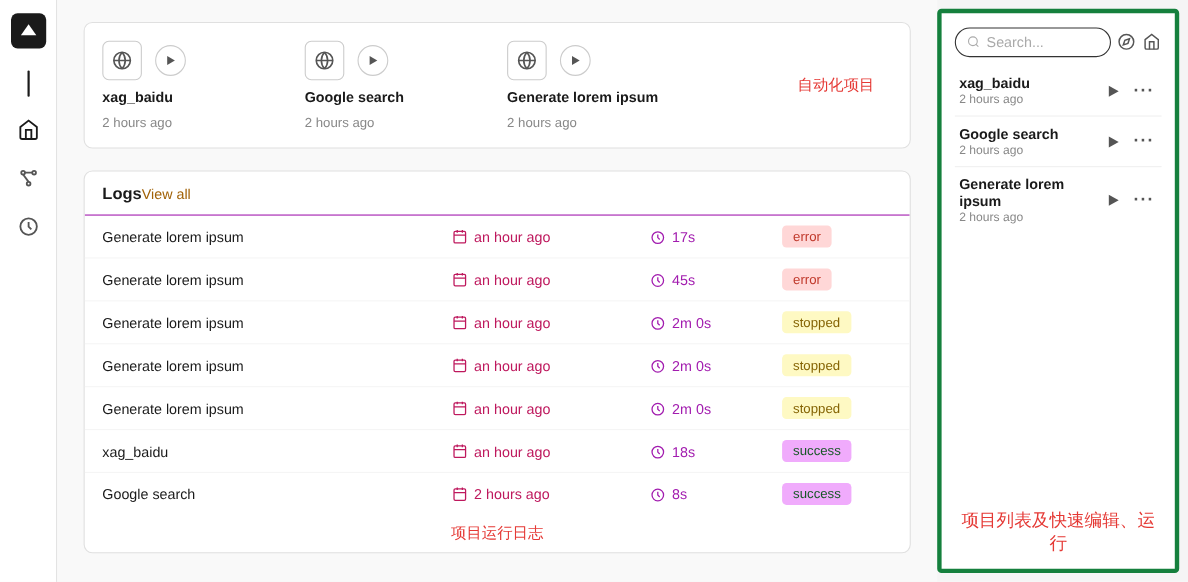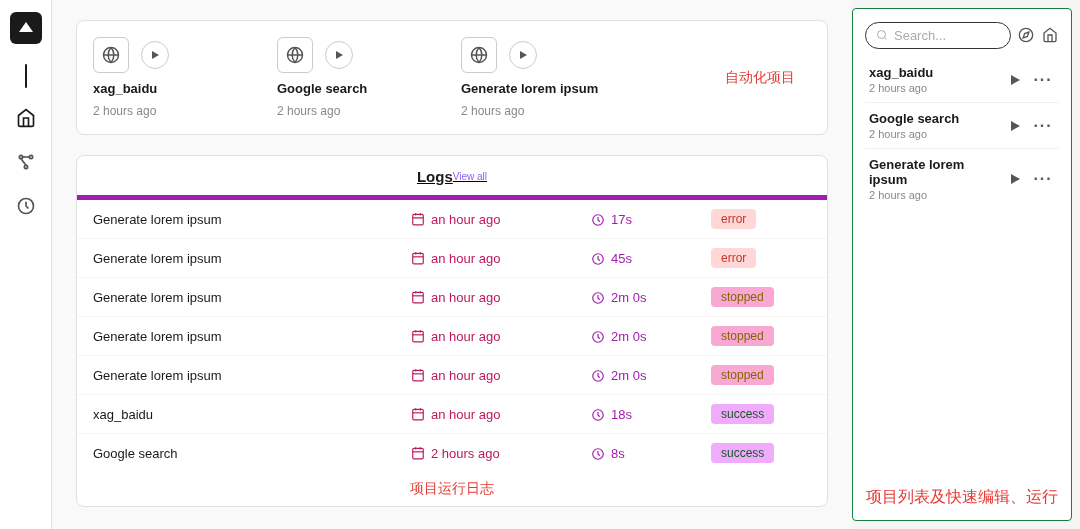--- a/index.html
+++ b/index.html
@@ -129,34 +129,33 @@
     
     .logs-section {
       background: #fff;
       border: 1.5px solid #e0e0e0;
       border-radius: 8px;
       padding: 0;
       overflow: hidden;
     }
     .logs-header {
       display: flex;
-      justify-content: center;
+      justify-content: flex-start;
       align-items: center;
       padding: 12px 16px 10px;
-      border-bottom: 5px solid #a21caf;
-      text-decoration: underline;
+      border-bottom: 1px solid #a21caf;
     }
     .logs-title {
       font-size: 15px;
       font-weight: 600;
       color: #1a1a1a;
     }
     .view-all {
-      font-size: 10px;
-      color: #8b5cf6;
+      font-size: 13px;
+      color: #a16207;
       cursor: pointer;
     }
     .log-row {
       display: grid;
       grid-template-columns: 1fr 180px 120px 100px;
       align-items: center;
       padding: 9px 16px;
       border-bottom: 1px solid #f5f5f5;
       font-size: 13px;
       color: #1a1a1a;
@@ -167,35 +166,35 @@
     .log-duration { display: flex; align-items: flex-end; gap: 6px; color: #a21caf; }
     .log-status {
       padding: 3px 10px;
       border-radius: 4px;
       font-size: 12px;
       font-weight: 500;
       text-align: right;
       width: fit-content;
     }
     .status-error { background: #ffd7d7; color: #c0392b; }
-    .status-stopped { background: #f9a8d4; color: #856404; }
+    .status-stopped { background: #fef9c3; color: #856404; }
     .status-success { background: #f0abfc; color: #155724; }
     .logs-footer-label {
       text-align: center;
       padding: 8px;
       color: #e53935;
       font-size: 14px;
     }
 
     
     .right-panel {
       width: 220px;
       background: #fff;
       border-left: 1px solid #e0e0e0;
-      border: 1px solid #15803d;
+      border: 4px solid #15803d;
       flex-shrink: 0;
       display: flex;
       flex-direction: column;
       padding: 12px;
       gap: 8px;
       position: relative;
       margin: 8px 8px 8px 0;
       border-radius: 4px;
     }
     .search-bar {

